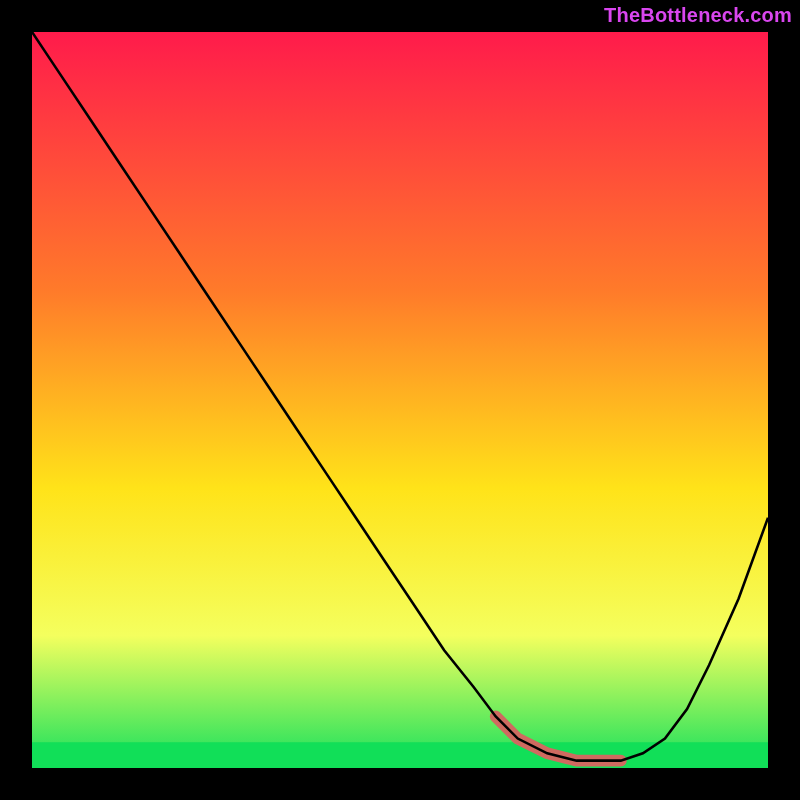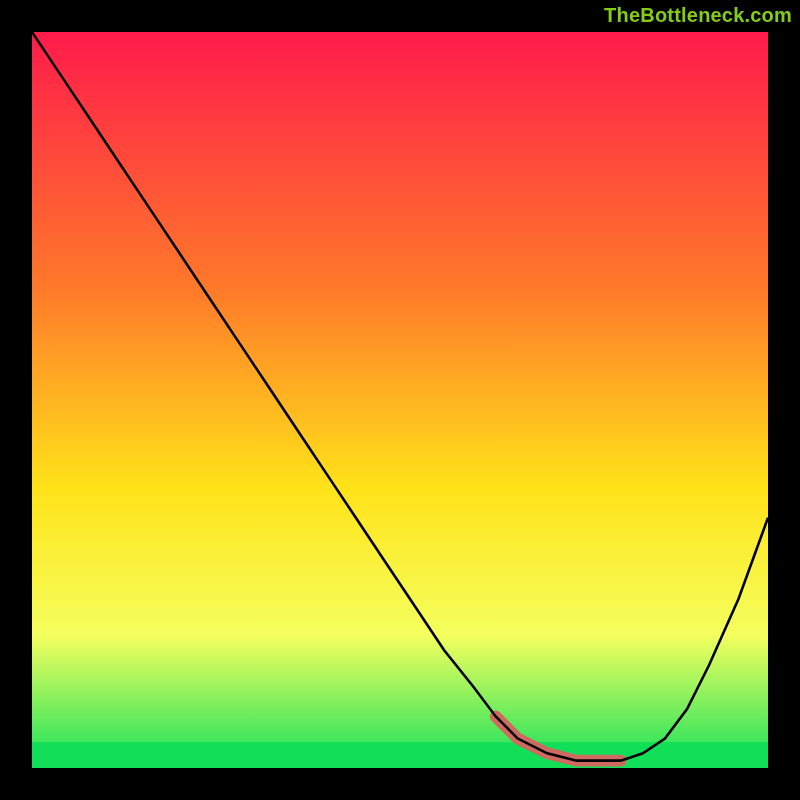--- a/index.html
+++ b/index.html
@@ -14,21 +14,21 @@
   .wrap {
     position: relative;
     width: 800px;
     height: 800px;
     background: #000;
   }
   .watermark {
     position: absolute;
     top: 4px;
     right: 8px;
-    color: #84cc16;
+    color: #d946ef;
     font-size: 20px;
     font-weight: 600;
     z-index: 5;
     letter-spacing: 0.2px;
   }
   svg.plot {
     position: absolute;
     left: 32px;
     top: 32px;
     width: 736px;

